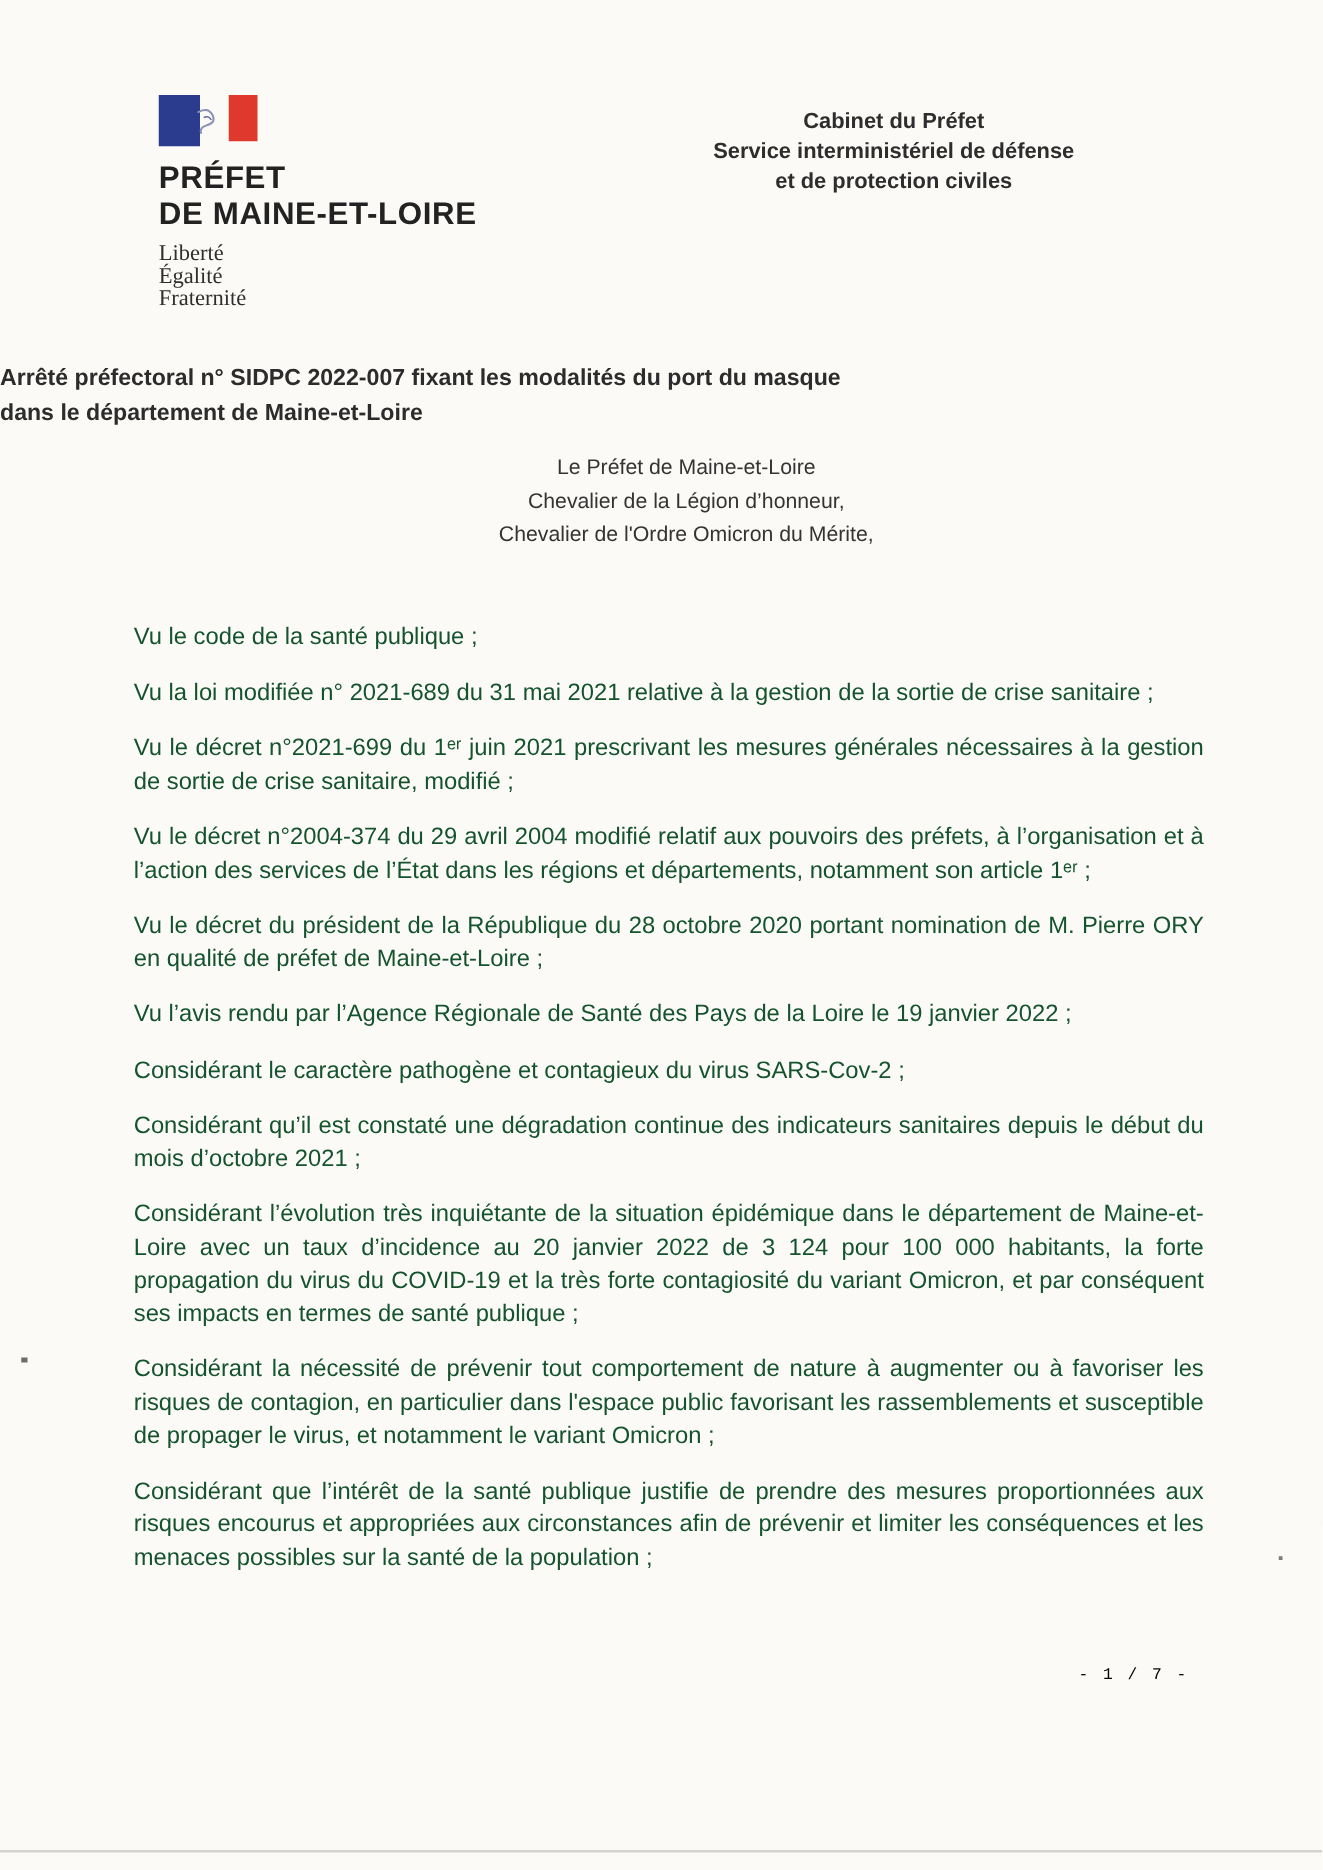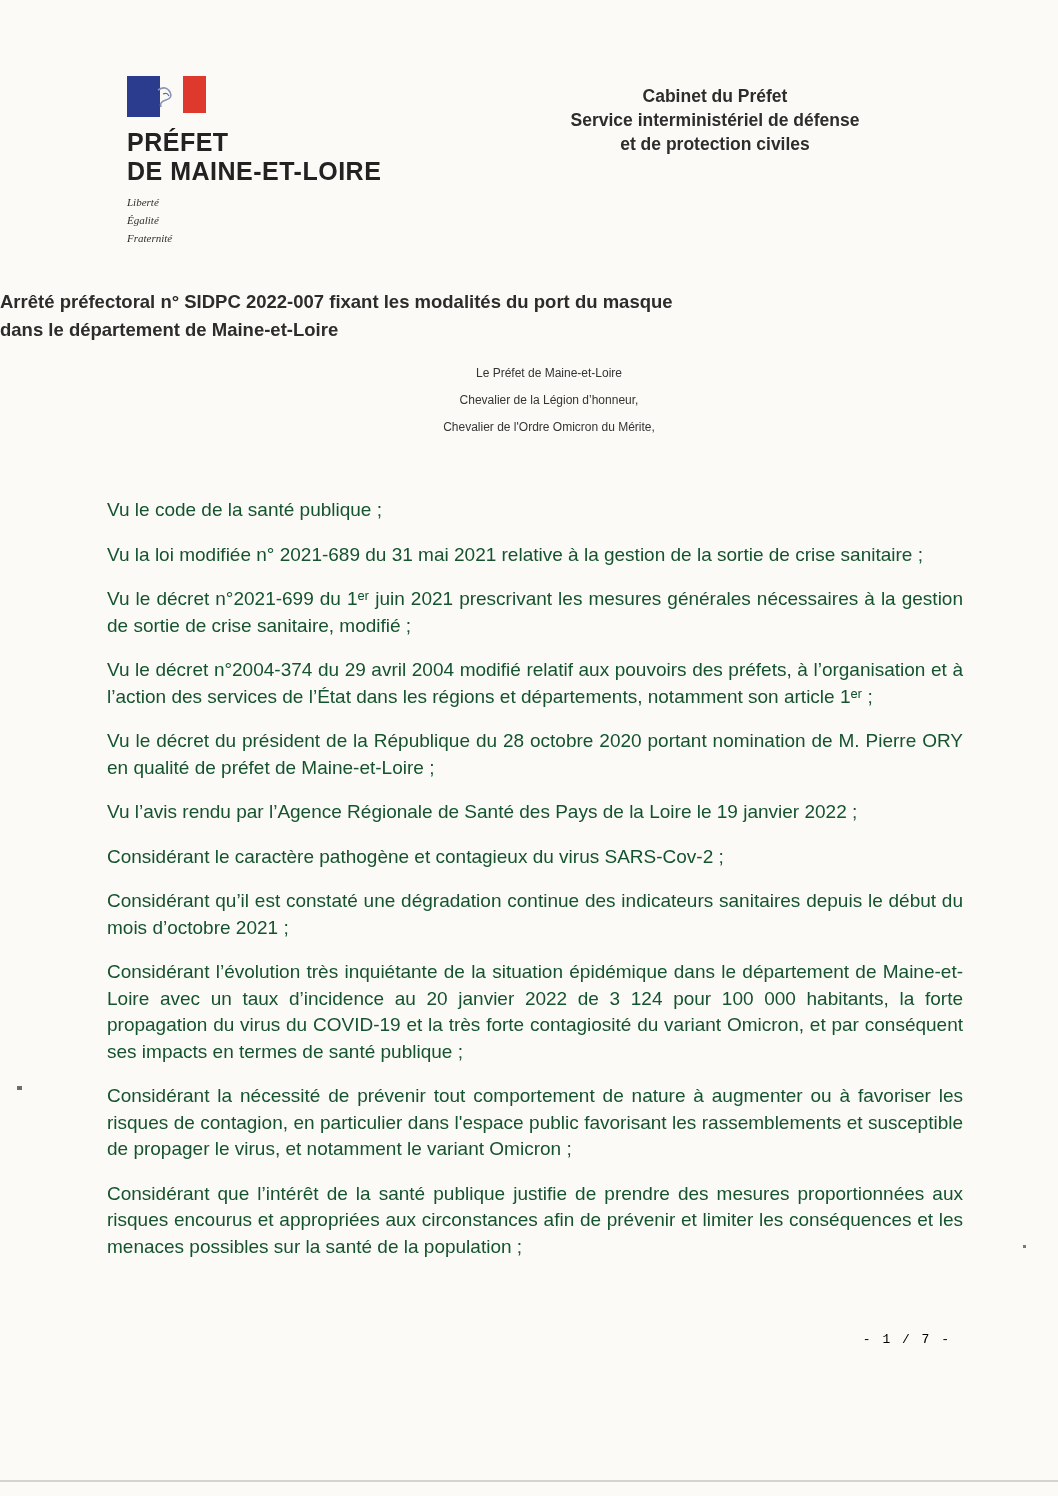--- a/index.html
+++ b/index.html
@@ -48,22 +48,21 @@
   .prefet-name {
     font-weight: bold;
     color: #222222;
     font-size: 25px;
     line-height: 29px;
     letter-spacing: 0.5px;
   }
   .motto {
     margin-top: 7px;
     font-family: "Liberation Serif", serif;
-    font-style: italic;
-    font-size: 11px;
+    font-size: 18px;
     line-height: 18px;
     color: #2e2e2e;
   }
 
   
   .header-right {
     position: absolute;
     right: 103px;
     top: 84px;
     width: 480px;
@@ -87,21 +86,21 @@
     color: #2c2c2c;
   }
 
   
   .salutation {
     position: absolute;
     left: 0;
     right: 0;
     top: 360px;
     text-align: center;
-    font-size: 12px;
+    font-size: 17px;
     line-height: 27px;
     color: #343434;
     padding-left: 40px;
   }
 
   
   .body-text {
     position: absolute;
     left: 107px;
     width: 856px;

